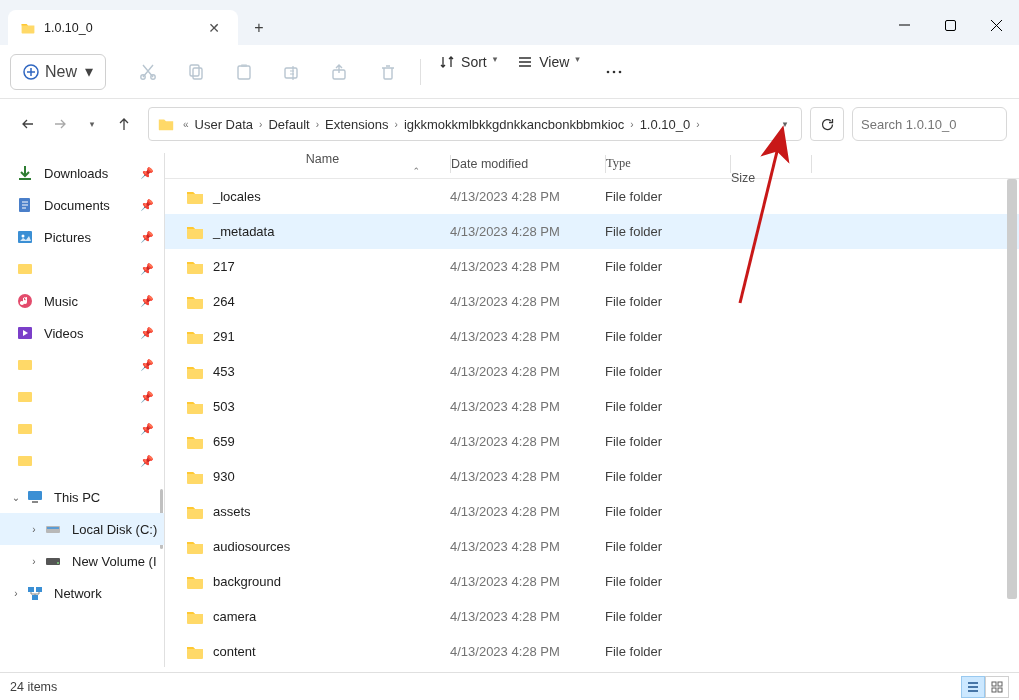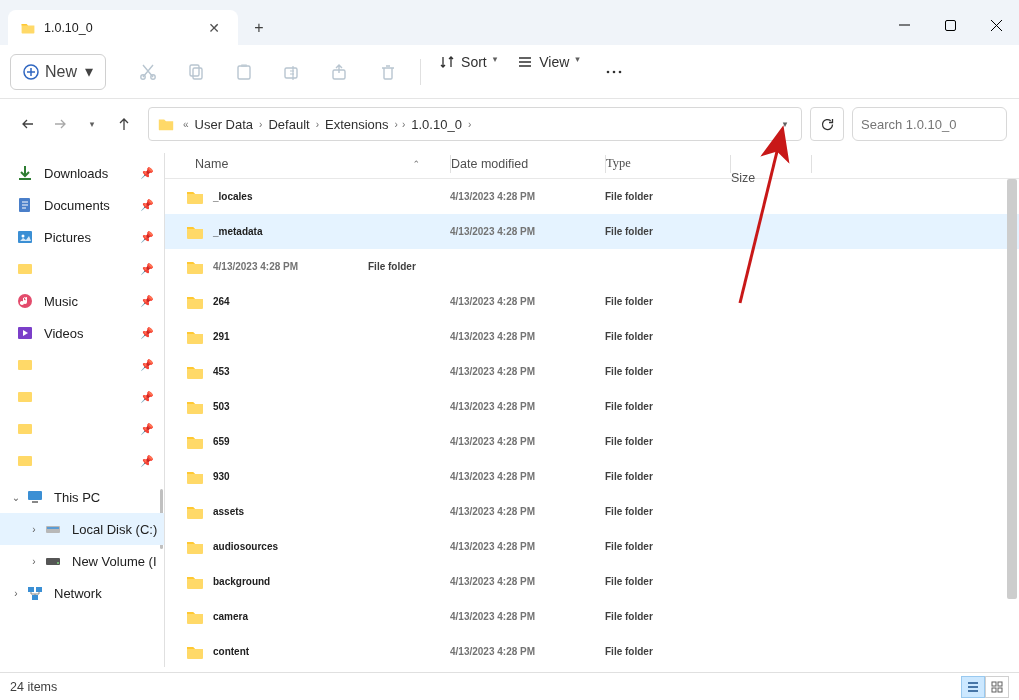--- a/index.html
+++ b/index.html
@@ -51,29 +51,29 @@
 .navtree .navitem { padding-left: 10px; }
 .navtree .navitem.sub { padding-left: 28px; }
 .navtree .exp { width: 12px; font-size: 10px; color: #606060; margin-right: 4px; text-align: center; }
 
 .sbscroll { position: absolute; right: 1px; top: 340px; width: 3px; height: 60px; background: #c0c0c0; border-radius: 2px; }
 
 .divider { width: 1px; background: #e0e0e0; margin: 4px 0; }
 
 .content { flex: 1; position: relative; }
 .colhead { height: 30px; display: flex; align-items: center; border-bottom: 1px solid #e8e8e8; font-size: 12.5px; color: #505050; }
-.col-name { width: 285px; padding-left: 30px; display: flex; align-items: center; }
+.col-name { width: 285px; padding-left: 30px; display: flex; align-items: center; flex-direction: column; }
 .col-name .sortcaret { margin-left: auto; margin-right: 30px; font-size: 9px; color: #707070; }
 .col-date { width: 154px; }
 .col-type { width: 124px; font-family: Liberation Serif, serif; }
 .col-size { width: 80px; margin-top: 28px; }
 .colsep { width: 1px; height: 18px; background: #e0e0e0; }
 
 .filelist { overflow: hidden; }
-.row { height: 35px; display: flex; align-items: center; font-size: 10px; color: #202020; cursor: pointer; font-weight: bold; }
+.row { height: 35px; display: flex; align-items: center; font-size: 13px; color: #202020; cursor: pointer; }
 .row.hover { background: #e5f3ff; }
 .row .ficon { width: 20px; height: 20px; margin-left: 20px; margin-right: 8px; }
 .row .fname { width: 237px; }
 .row .fdate { width: 155px; color: #737373; }
 .row .ftype { width: 125px; color: #404040; }
 
 .scrollbar { position: absolute; right: 2px; top: 30px; width: 10px; height: 490px; }
 .scrollthumb { width: 10px; height: 420px; background: #cdcdcd; border-radius: 2px; }
 
 
@@ -215,20 +215,21 @@
     <svg class="addr-icon" viewBox="0 0 20 20">
         <path class="folder-svg" d="M2 5h6l2 2h8v9a1 1 0 0 1-1 1H3a1 1 0 0 1-1-1z"></path>
       </svg>
     <span class="crumb-sep">«</span>
     <span class="crumb">User Data</span>
     <span class="crumb-sep">›</span>
     <span class="crumb">Default</span>
     <span class="crumb-sep">›</span>
     <span class="crumb">Extensions</span>
     <span class="crumb-sep">›</span>
+    <span class="crumb">igkkmokkmlbkkgdnkkancbonkbbmkioc</span>
     <span class="crumb-sep">›</span>
     <span class="crumb">1.0.10_0</span>
     <span class="crumb-sep">›</span>
     <div class="addr-drop">
         <span style="font-size:9px">▾</span>
       </div>
   </div>
 
   <div class="refresh">
       <svg width="15" height="15">
@@ -421,20 +422,21 @@
             </svg></span>
           <span class="fname">_metadata</span>
           <span class="fdate">4/13/2023 4:28 PM</span>
           <span class="ftype">File folder</span>
         </div>
         <div class="row">
           <span class="ficon"><svg viewBox="0 0 20 20" width="20" height="20">
               <path d="M2 5h6l2 2h8v9a1 1 0 0 1-1 1H3a1 1 0 0 1-1-1z" fill="#ffd968"></path>
               <path d="M2 5h6l2 2H2z" fill="#ffc832"></path>
             </svg></span>
+          <span class="fname">217</span>
           <span class="fdate">4/13/2023 4:28 PM</span>
           <span class="ftype">File folder</span>
         </div>
         <div class="row">
           <span class="ficon"><svg viewBox="0 0 20 20" width="20" height="20">
               <path d="M2 5h6l2 2h8v9a1 1 0 0 1-1 1H3a1 1 0 0 1-1-1z" fill="#ffd968"></path>
               <path d="M2 5h6l2 2H2z" fill="#ffc832"></path>
             </svg></span>
           <span class="fname">264</span>
           <span class="fdate">4/13/2023 4:28 PM</span>

